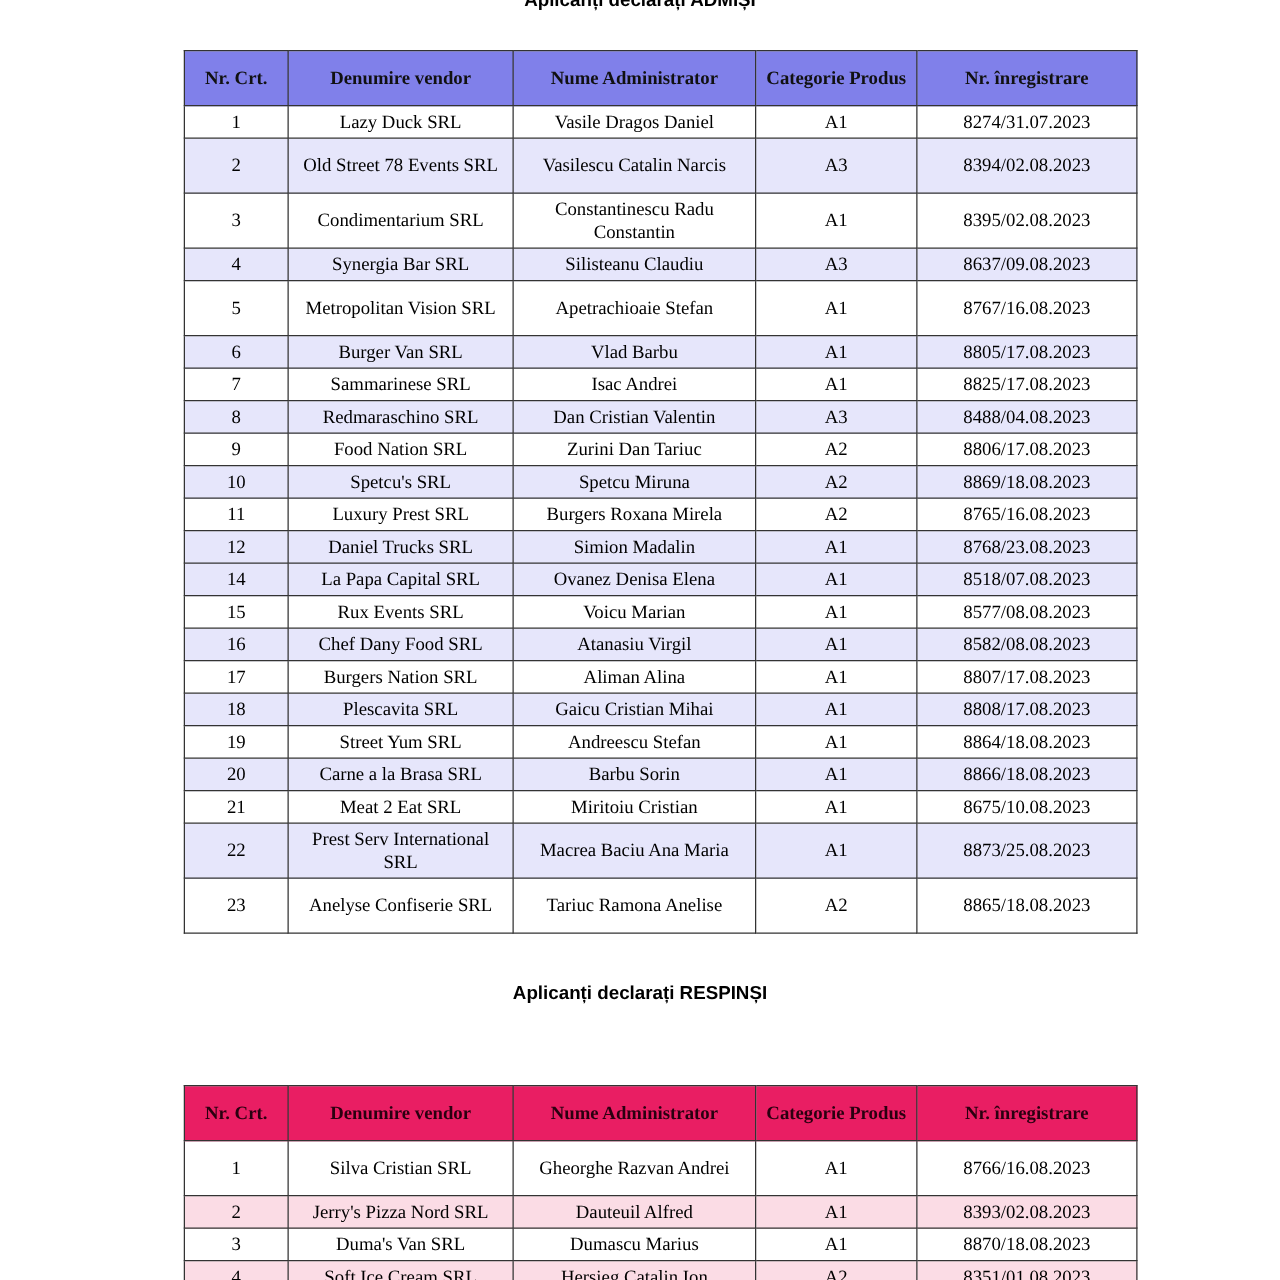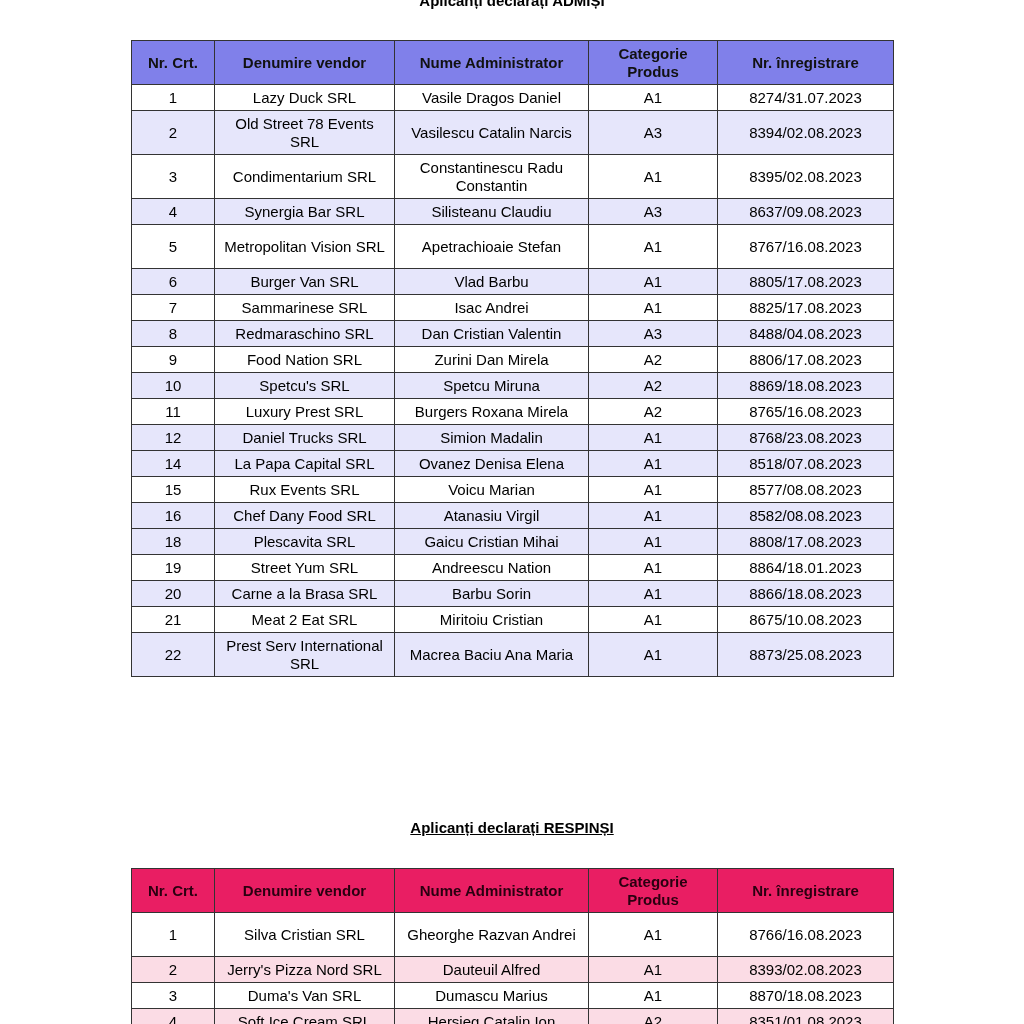--- a/index.html
+++ b/index.html
@@ -5,25 +5,26 @@
   html, body { margin: 0; padding: 0; background: #ffffff; }
   body {
     width: 1024px; height: 1024px; overflow: hidden; position: relative;
     font-family: "Liberation Sans", sans-serif; color: #000;
   }
   .section-title {
     position: absolute; left: 0; width: 1024px; text-align: center;
     font-weight: bold; font-size: 15px; line-height: 18px;
   }
   #title-admitted { top: -8px; }
-  #title-rejected { top: 819px; text-decoration: underline; }
+  #title-rejected { top: 786px; }
   table.list {
-    position: absolute; left: 131px; width: 762px;
+    position: absolute; left: 147px; width: 762px;
     border-collapse: collapse; table-layout: fixed;
     font-size: 15px;
+    font-family: Liberation Serif, serif;
   }
   table.list col.c1 { width: 83px; }
   table.list col.c2 { width: 180px; }
   table.list col.c3 { width: 194px; }
   table.list col.c4 { width: 129px; }
   table.list col.c5 { width: 176px; }
   table.list th, table.list td {
     border: 1.5px solid #333;
     text-align: center; vertical-align: middle;
     padding: 0 4px; line-height: 18px;
@@ -113,21 +114,21 @@
       <tr class="alt">
         <td>8</td>
         <td>Redmaraschino SRL</td>
         <td>Dan Cristian Valentin</td>
         <td>A3</td>
         <td>8488/04.08.2023</td>
       </tr>
       <tr>
         <td>9</td>
         <td>Food Nation SRL</td>
-        <td>Zurini Dan Mirela</td>
+        <td>Zurini Dan Tariuc</td>
         <td>A2</td>
         <td>8806/17.08.2023</td>
       </tr>
       <tr class="alt">
         <td>10</td>
         <td>Spetcu's SRL</td>
         <td>Spetcu Miruna</td>
         <td>A2</td>
         <td>8869/18.08.2023</td>
       </tr>
@@ -159,33 +160,40 @@
         <td>A1</td>
         <td>8577/08.08.2023</td>
       </tr>
       <tr class="alt">
         <td>16</td>
         <td>Chef Dany Food SRL</td>
         <td>Atanasiu Virgil</td>
         <td>A1</td>
         <td>8582/08.08.2023</td>
       </tr>
+      <tr>
+        <td>17</td>
+        <td>Burgers Nation SRL</td>
+        <td>Aliman Alina</td>
+        <td>A1</td>
+        <td>8807/17.08.2023</td>
+      </tr>
       <tr class="alt">
         <td>18</td>
         <td>Plescavita SRL</td>
         <td>Gaicu Cristian Mihai</td>
         <td>A1</td>
         <td>8808/17.08.2023</td>
       </tr>
       <tr>
         <td>19</td>
         <td>Street Yum SRL</td>
-        <td>Andreescu Nation</td>
-        <td>A1</td>
-        <td>8864/18.01.2023</td>
+        <td>Andreescu Stefan</td>
+        <td>A1</td>
+        <td>8864/18.08.2023</td>
       </tr>
       <tr class="alt">
         <td>20</td>
         <td>Carne a la Brasa SRL</td>
         <td>Barbu Sorin</td>
         <td>A1</td>
         <td>8866/18.08.2023</td>
       </tr>
       <tr>
         <td>21</td>
@@ -193,20 +201,27 @@
         <td>Miritoiu Cristian</td>
         <td>A1</td>
         <td>8675/10.08.2023</td>
       </tr>
       <tr class="alt">
         <td class="tall">22</td>
         <td class="tall">Prest Serv International SRL</td>
         <td class="tall">Macrea Baciu Ana Maria</td>
         <td class="tall">A1</td>
         <td class="tall">8873/25.08.2023</td>
+      </tr>
+      <tr>
+        <td class="tall">23</td>
+        <td class="tall">Anelyse Confiserie SRL</td>
+        <td class="tall">Tariuc Ramona Anelise</td>
+        <td class="tall">A2</td>
+        <td class="tall">8865/18.08.2023</td>
       </tr>
     </tbody>
 </table>
 
 <div class="section-title" id="title-rejected">Aplicanți declarați RESPINȘI</div>
 
 <table class="list" id="table-rejected">
   <colgroup>
       <col class="c1">
       <col class="c2">

